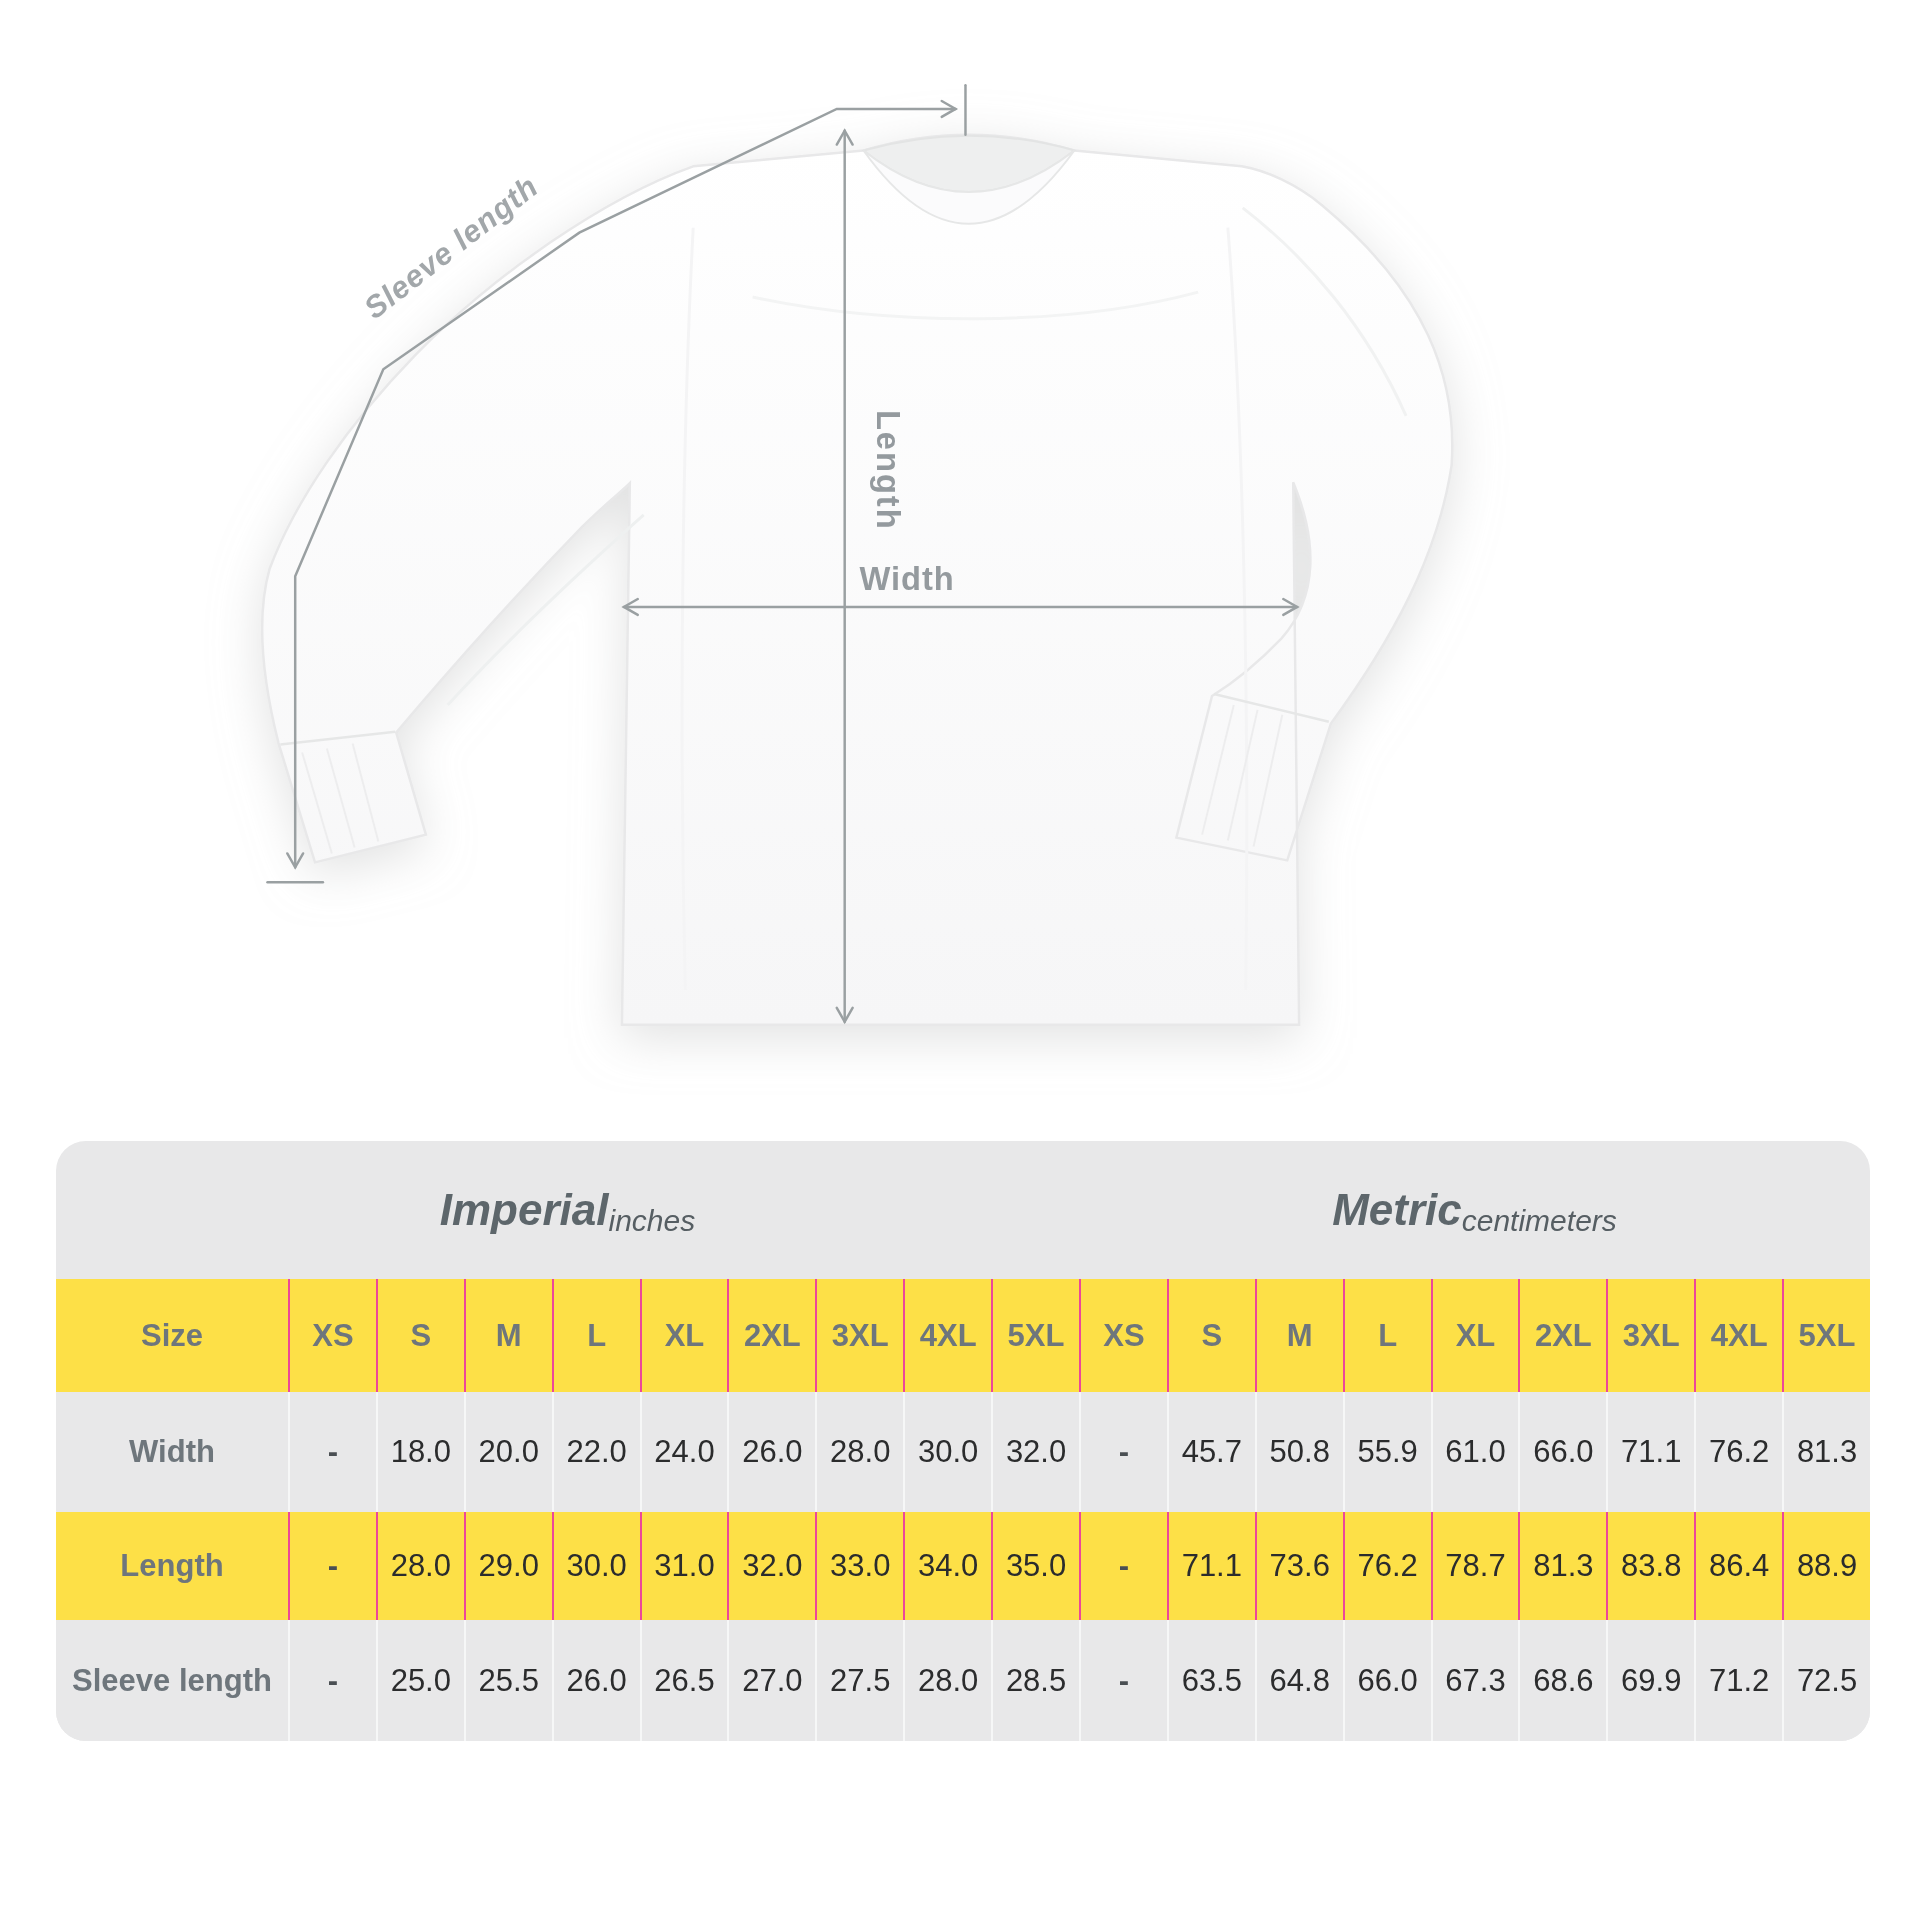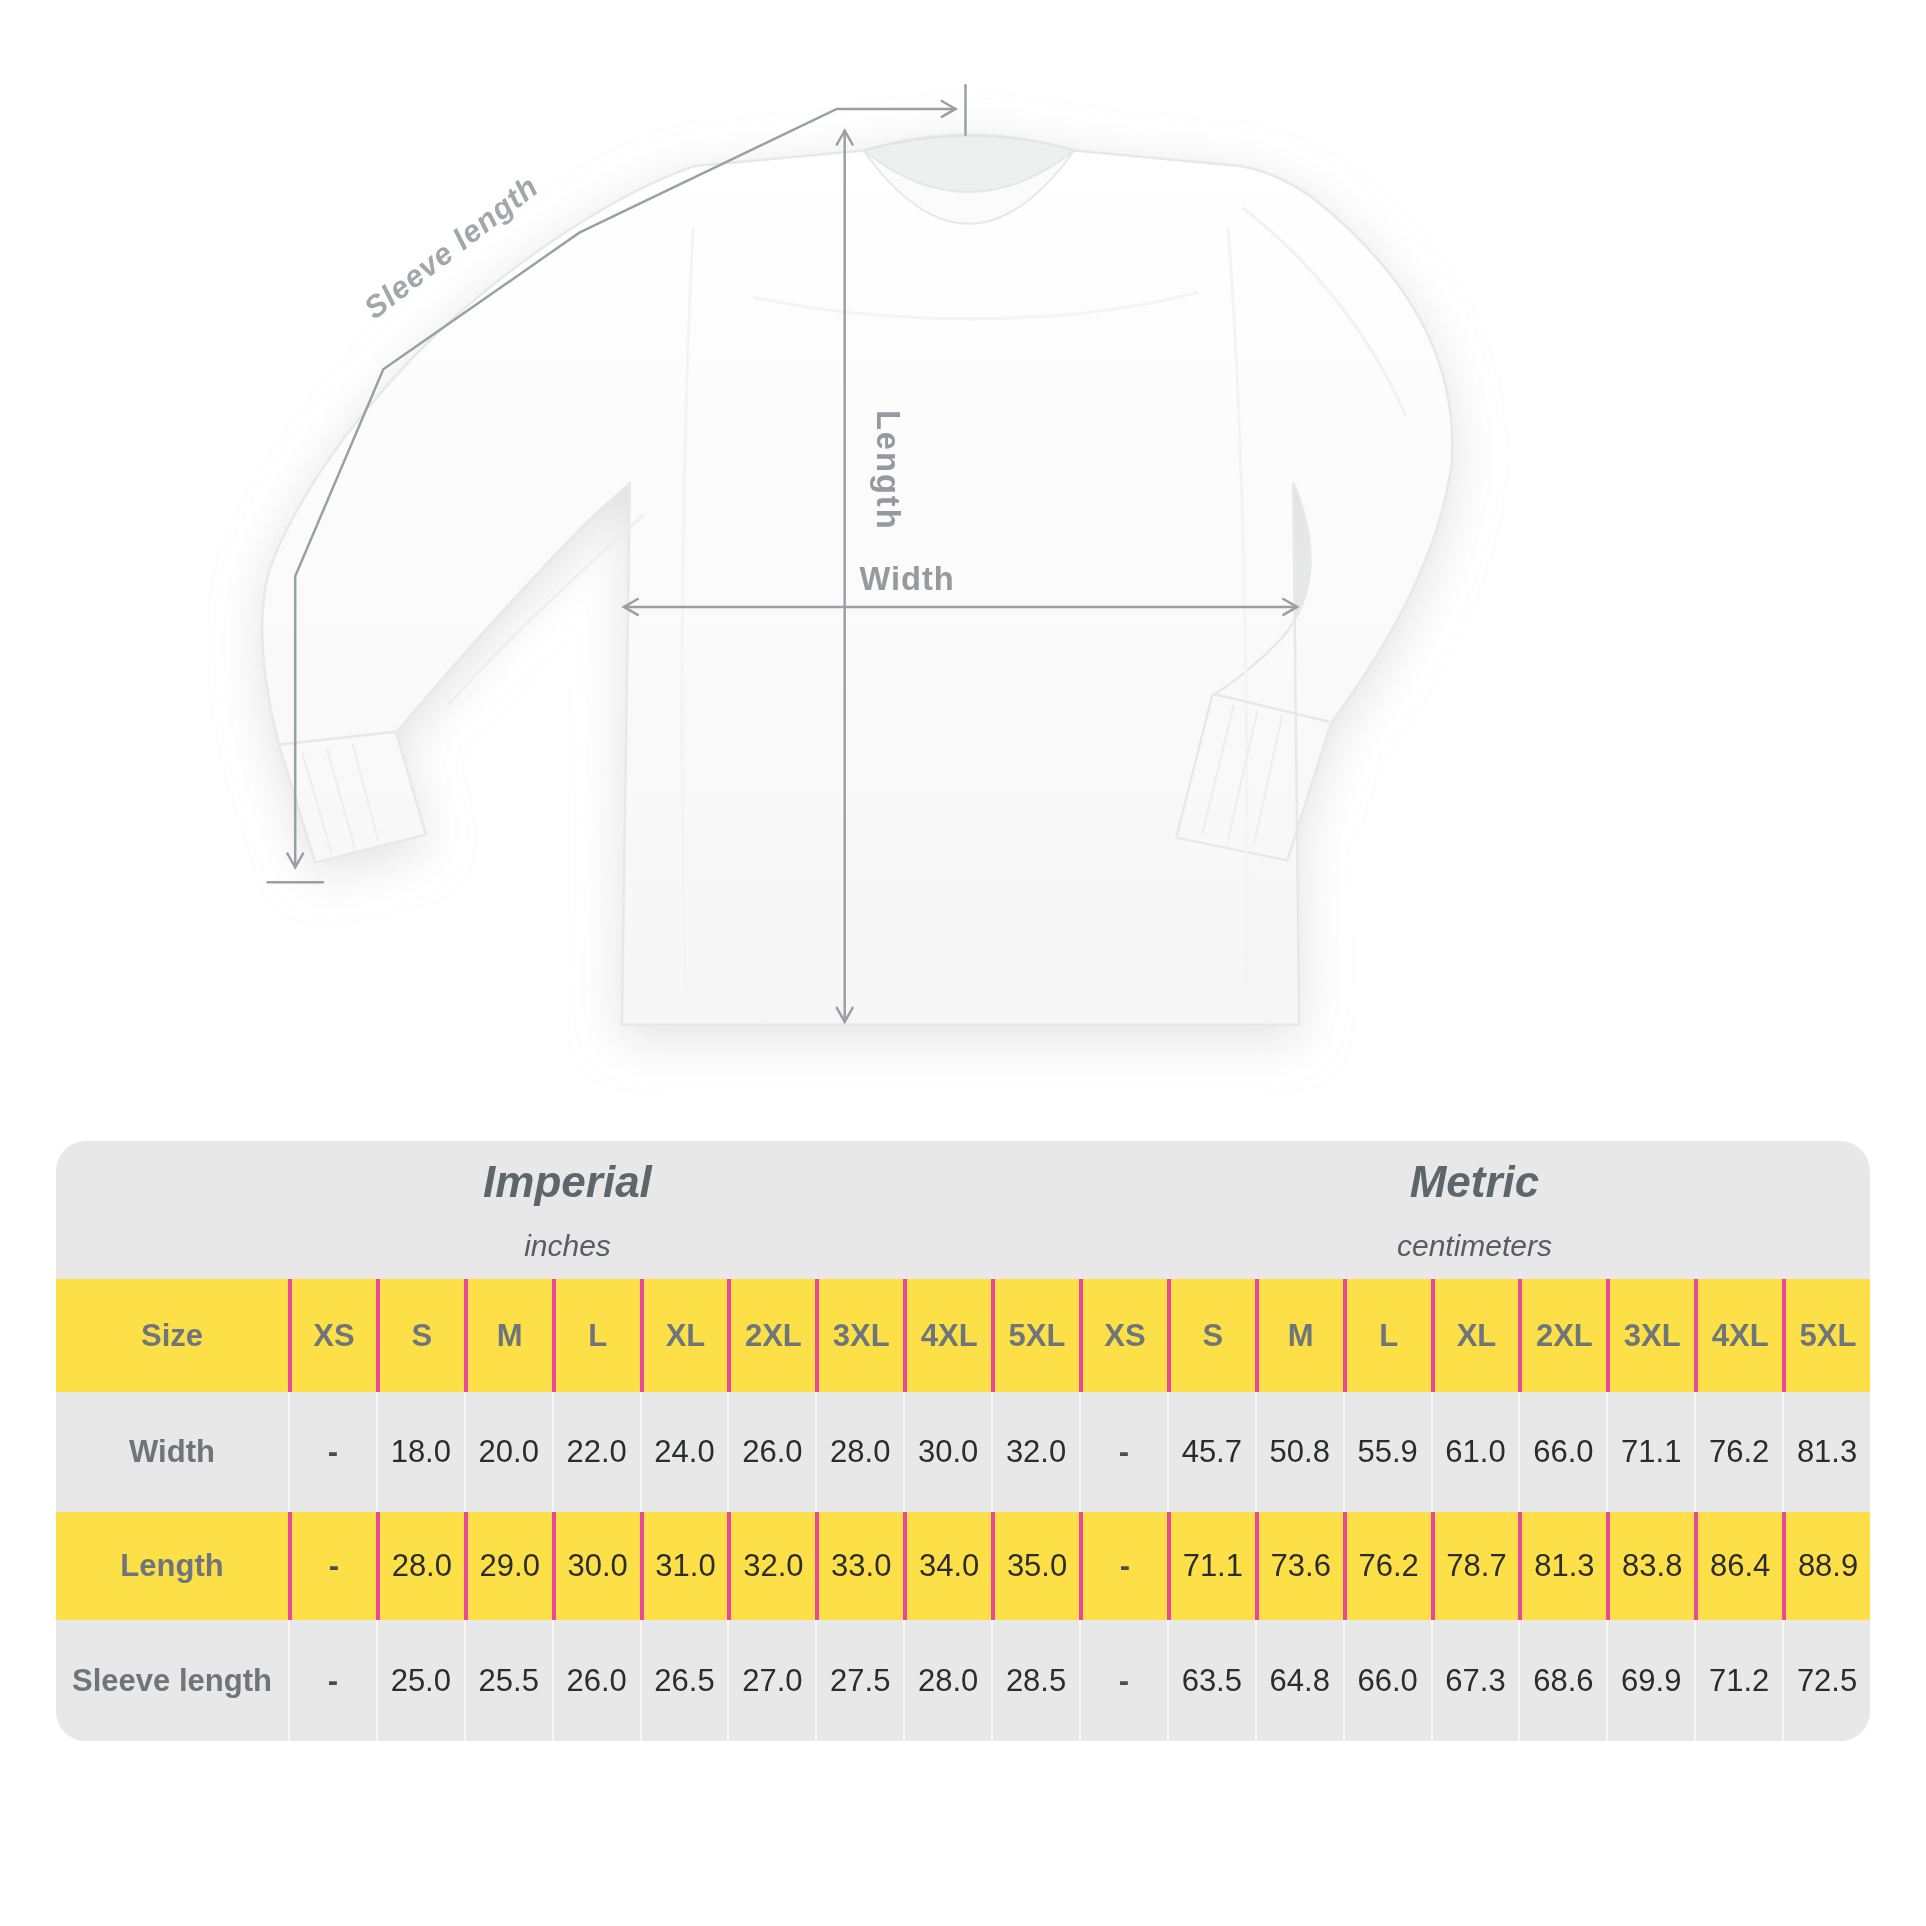--- a/index.html
+++ b/index.html
@@ -22,23 +22,23 @@
     grid-template-columns:232px repeat(18, 1fr);
     grid-template-rows:138px 113px 120px 108px 121px;
     background:#e8e8e9;
     border-radius:30px;
     overflow:hidden;
     width:1814px;
   }
   .cell{display:flex;align-items:center;justify-content:center;}
   .row-white{background:#fde047;}
   .row-gray{background:#e8e8e9;}
-  .sep-on-white{border-left:4px solid #ec4899;}
+  .sep-on-white{border-left:2px solid #ec4899;}
   .sep-on-gray{border-left:2px solid #f6f7f7;}
-  .unit-cell{flex-direction:column;background:transparent;align-items:center;}
+  .unit-cell{background:transparent;align-items:center;}
   .unit-name{font-size:44px;font-weight:bold;font-style:italic;color:#5d666b;}
   .unit-sub{font-size:30px;font-style:italic;color:#565e63;margin-top:22px;}
   .size-head{font-size:31px;font-weight:bold;color:#6e767c;}
   .row-label{font-size:31px;font-weight:bold;color:#6e767c;}
   .value{font-size:31px;color:#2b2c2d;}
   .dash{color:#4a4f53;font-weight:bold;}
 </style>
 </head>
 <body>
 

